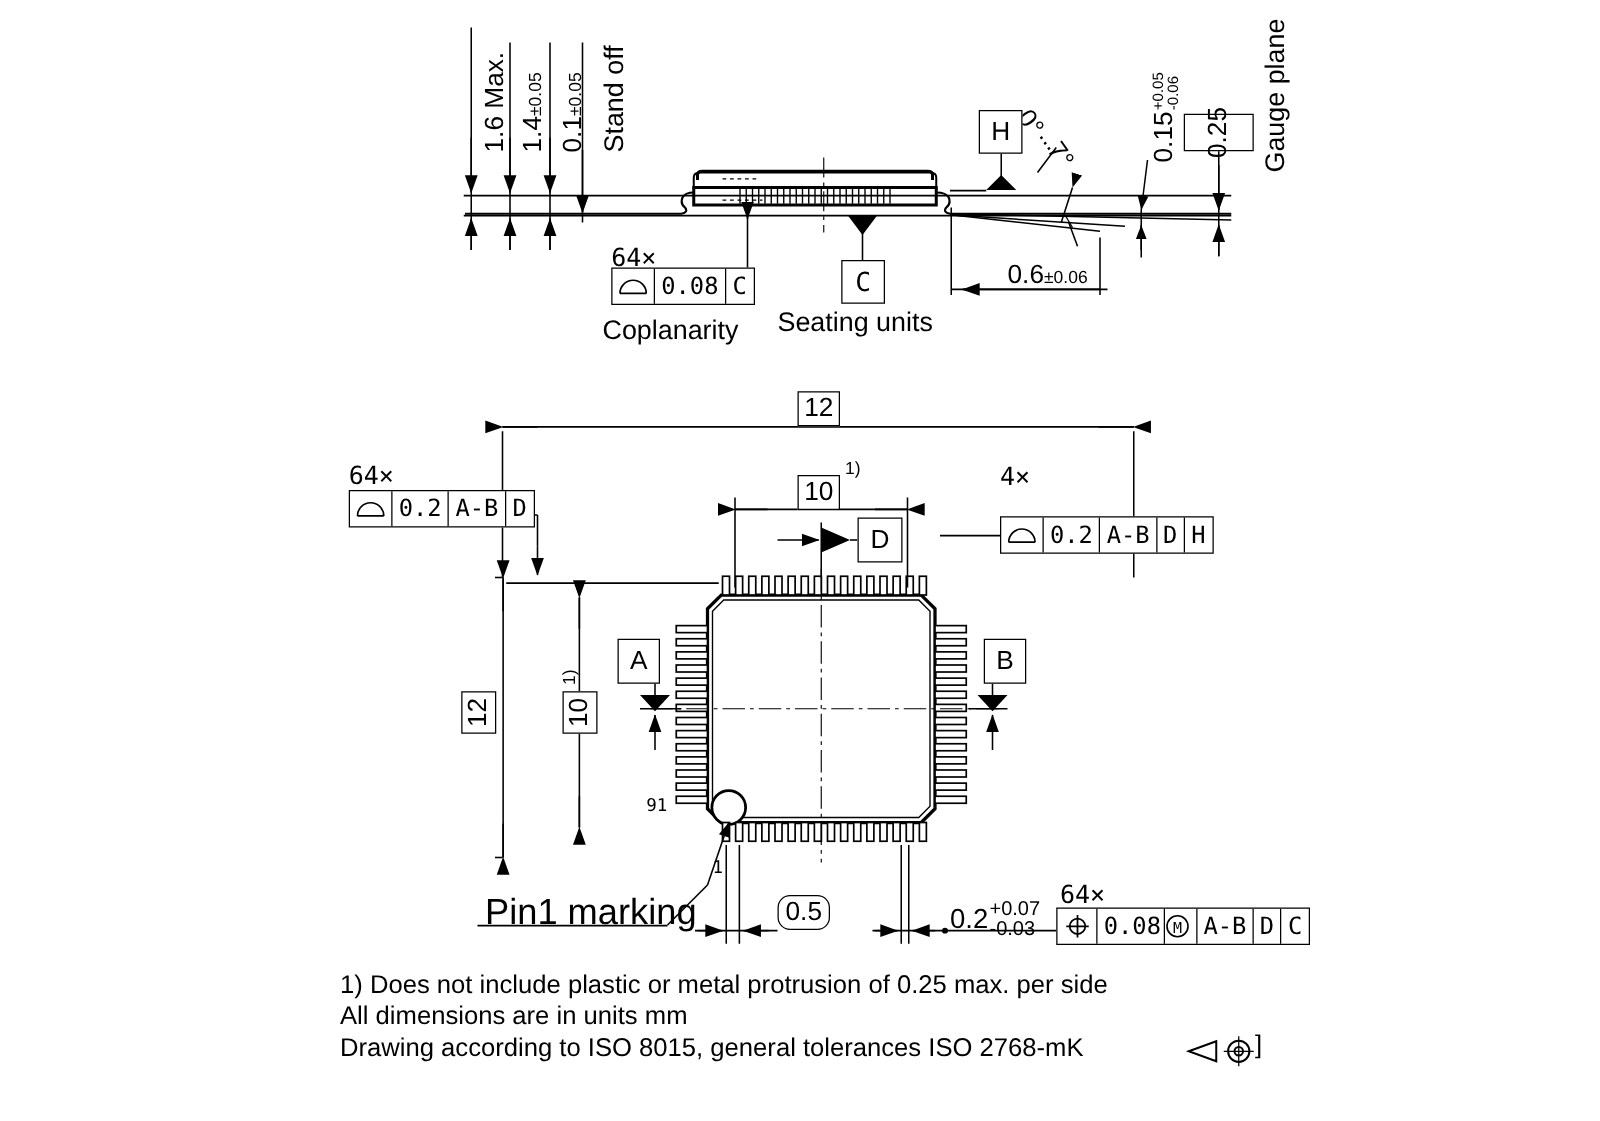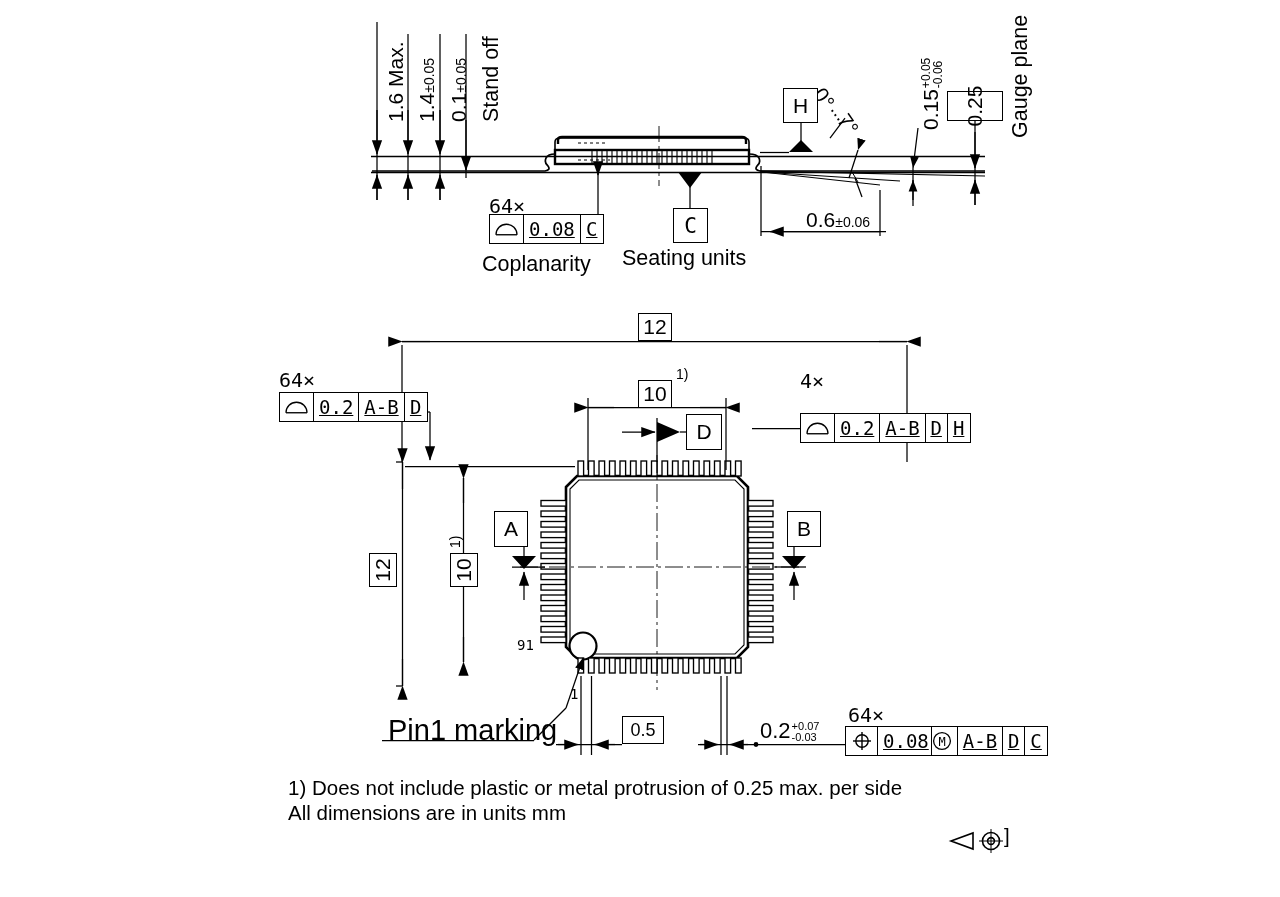--- a/index.html
+++ b/index.html
@@ -4,24 +4,24 @@
 <style>
   html,body{margin:0;padding:0;background:#ffffff;}
   body{width:1280px;height:897px;font-family:"Liberation Sans",sans-serif;color:#000;}
   #sheet{position:relative;width:1280px;height:897px;overflow:hidden;}
   .lay{position:absolute;left:0;top:0;width:1280px;height:897px;}
   .txt{position:absolute;white-space:nowrap;color:#000;font-family:"Liberation Sans",sans-serif;line-height:1;}
   .rot{transform-origin:0 0;transform:rotate(-90deg);}
   .box{position:absolute;border:1.4px solid #000;box-sizing:border-box;display:flex;align-items:center;justify-content:center;background:#fff;white-space:nowrap;}
   .mono{font-family:"DejaVu Sans Mono",monospace;}
   .fcf{position:absolute;display:flex;border:1.4px solid #000;box-sizing:border-box;background:#fff;height:30px;align-items:stretch;}
-  .fcf > div{display:flex;align-items:center;justify-content:center;border-right:1.4px solid #000;padding:0 5px;font-family:"DejaVu Sans Mono",monospace;font-size:19px;box-sizing:border-box;text-decoration:underline;}
+  .fcf > div{display:flex;align-items:center;justify-content:center;border-right:1.4px solid #000;padding:0 5px;font-family:"DejaVu Sans Mono",monospace;font-size:19px;box-sizing:border-box;}
   .fcf > div:last-child{border-right:none;}
   .tolstack{display:inline-flex;flex-direction:column;vertical-align:middle;font-size:12px;line-height:1.02;margin-left:1px;}
-  .notes{position:absolute;left:272px;top:775px;font-size:20.5px;line-height:25.4px;margin-left:16px;}
+  .notes{position:absolute;left:272px;top:775px;font-size:20.5px;line-height:25.4px;}
   .notes div{white-space:nowrap;}
   svg{display:block;}
 </style>
 </head>
 <body>
 
 <div id="sheet">
 
   <svg class="lay" viewBox="0 0 1280 897" width="1280" height="897">
     <defs>
@@ -382,26 +382,26 @@
   </div>
   <div class="box" style="left:787px;top:511px;width:34px;height:36px;font-size:21px;">
     <span>B</span>
   </div>
 
   <div class="txt mono" style="left:517px;top:638px;font-size:14px;">91</div>
   <div class="txt mono" style="left:570px;top:687px;font-size:14px;">1</div>
 
   <div class="txt" style="left:388px;top:716px;font-size:29px;">Pin1 marking</div>
 
-  <div class="box" style="left:622px;top:716px;width:42px;height:28px;font-size:18px;">
+  <div class="box" style="left:622px;top:716px;width:42px;height:28px;font-size:21px;border-radius:10px;">
     <span>0.5</span>
   </div>
 
   <div class="txt" style="left:760px;top:720px;font-size:22px;">
-    <span>0.2</span><span class="tolstack" style="font-size:11px;">
+    <span>0.2</span><span class="tolstack" style="font-size:16px;">
       <span>+0.07</span>
       <span>-0.03</span>
     </span>
   </div>
 
   <div class="txt mono" style="left:848px;top:705px;font-size:20px;">64×</div>
   <div class="fcf" style="left:845px;top:726px;">
     <div style="width:32px;">
       <svg width="20" height="20" viewBox="0 0 20 20">
           <circle cx="10" cy="10" r="6.2" fill="none" stroke="#000" stroke-width="1.4"></circle>
@@ -417,16 +417,17 @@
         </svg>
     </div>
     <div>A-B</div>
     <div style="width:22px;">D</div>
     <div style="width:22px;">C</div>
   </div>
 
   <div class="notes">
     <div>1) Does not include plastic or metal protrusion of 0.25 max. per side</div>
     <div>All dimensions are in units mm</div>
+    <div>Drawing according to ISO 8015, general tolerances ISO 2768-mK</div>
   </div>
   <div class="txt" style="left:1004px;top:826px;font-size:20.5px;">]</div>
 
 </div>
 
 </body></html>

